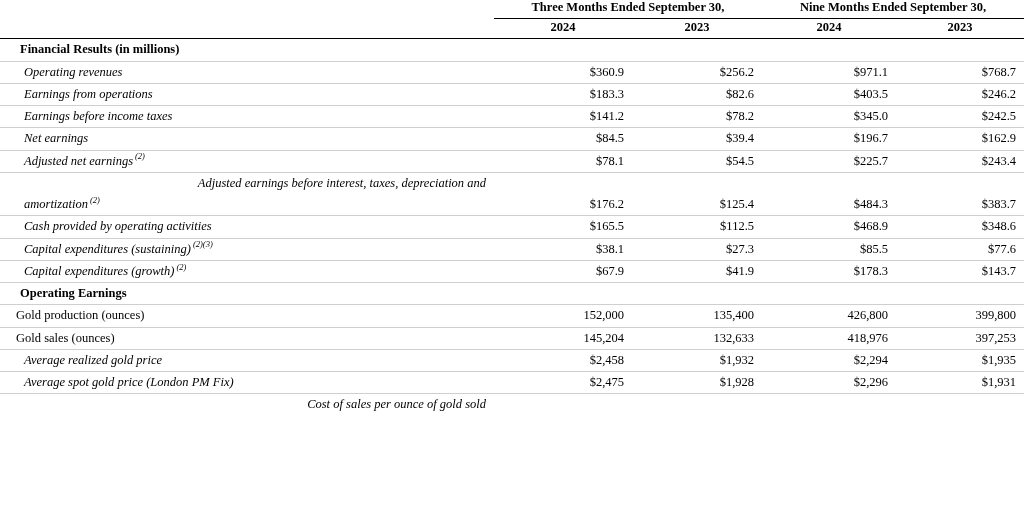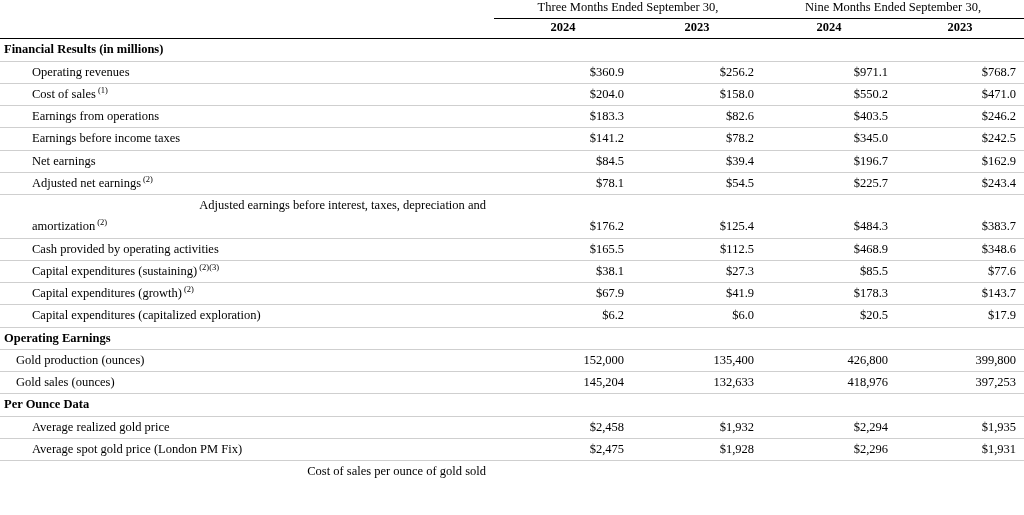--- a/index.html
+++ b/index.html
@@ -25,21 +25,21 @@
     table-layout: fixed;
   }
   table.fin col.c-label { width: 494px; }
   table.fin col.c-v1 { width: 138px; }
   table.fin col.c-v2 { width: 130px; }
   table.fin col.c-v3 { width: 134px; }
   table.fin col.c-v4 { width: 128px; }
 
   
   tr.hdr-group th {
-    font-weight: normal;
+    font-weight: bold;
     font-size: 12.5px;
     padding: 0 8px 2px 8px;
     vertical-align: bottom;
     text-align: center;
     border-bottom: 1px solid #000;
     line-height: 1.25;
   }
   tr.hdr-group th.blank {
     border-bottom: none;
   }
@@ -62,29 +62,30 @@
     line-height: 1.3;
     border-bottom: 1px solid #cfcfcf;
     white-space: nowrap;
     overflow: hidden;
   }
   td.label {
     text-align: left;
     padding-left: 16px;
   }
   td.label.indent {
-    padding-left: 32px;
+    padding-left: 24px;
+    font-style: italic;
   }
   td.num {
     text-align: right;
   }
   tr.section td {
     font-weight: bold;
     border-bottom: 1px solid #cfcfcf;
-    padding-left: 4px;
+    padding-left: 20px;
   }
   tr.section.first td {
     border-top: 1px solid #cfcfcf;
   }
   tr.cont td {
     border-bottom: none;
     text-align: right;
   }
   sup {
     font-size: 8.5px;
@@ -126,27 +127,20 @@
       </tr>
 
       <tr>
         <td class="label indent"><span>Operating revenues</span></td>
         <td class="num">$360.9</td>
         <td class="num">$256.2</td>
         <td class="num">$971.1</td>
         <td class="num">$768.7</td>
       </tr>
 
-      <tr>
-        <td class="label indent"><span>Cost of sales</span><sup class="sup-sp">(1)</sup></td>
-        <td class="num">$204.0</td>
-        <td class="num">$158.0</td>
-        <td class="num">$550.2</td>
-        <td class="num">$471.0</td>
-      </tr>
 
       <tr>
         <td class="label indent"><span>Earnings from operations</span></td>
         <td class="num">$183.3</td>
         <td class="num">$82.6</td>
         <td class="num">$403.5</td>
         <td class="num">$246.2</td>
       </tr>
 
       <tr>
@@ -207,27 +201,20 @@
       </tr>
 
       <tr>
         <td class="label indent"><span>Capital expenditures (growth)</span><sup class="sup-sp">(2)</sup></td>
         <td class="num">$67.9</td>
         <td class="num">$41.9</td>
         <td class="num">$178.3</td>
         <td class="num">$143.7</td>
       </tr>
 
-      <tr>
-        <td class="label indent"><span>Capital expenditures (capitalized exploration)</span></td>
-        <td class="num">$6.2</td>
-        <td class="num">$6.0</td>
-        <td class="num">$20.5</td>
-        <td class="num">$17.9</td>
-      </tr>
 
 
       <tr class="section">
         <td colspan="5">Operating Earnings</td>
       </tr>
 
       <tr>
         <td class="label"><span>Gold production (ounces)</span></td>
         <td class="num">152,000</td>
         <td class="num">135,400</td>
@@ -236,23 +223,20 @@
       </tr>
 
       <tr>
         <td class="label"><span>Gold sales (ounces)</span></td>
         <td class="num">145,204</td>
         <td class="num">132,633</td>
         <td class="num">418,976</td>
         <td class="num">397,253</td>
       </tr>
 
-      <tr class="section">
-        <td colspan="5">Per Ounce Data</td>
-      </tr>
 
       <tr>
         <td class="label indent"><span>Average realized gold price</span></td>
         <td class="num">$2,458</td>
         <td class="num">$1,932</td>
         <td class="num">$2,294</td>
         <td class="num">$1,935</td>
       </tr>
 
       <tr>

